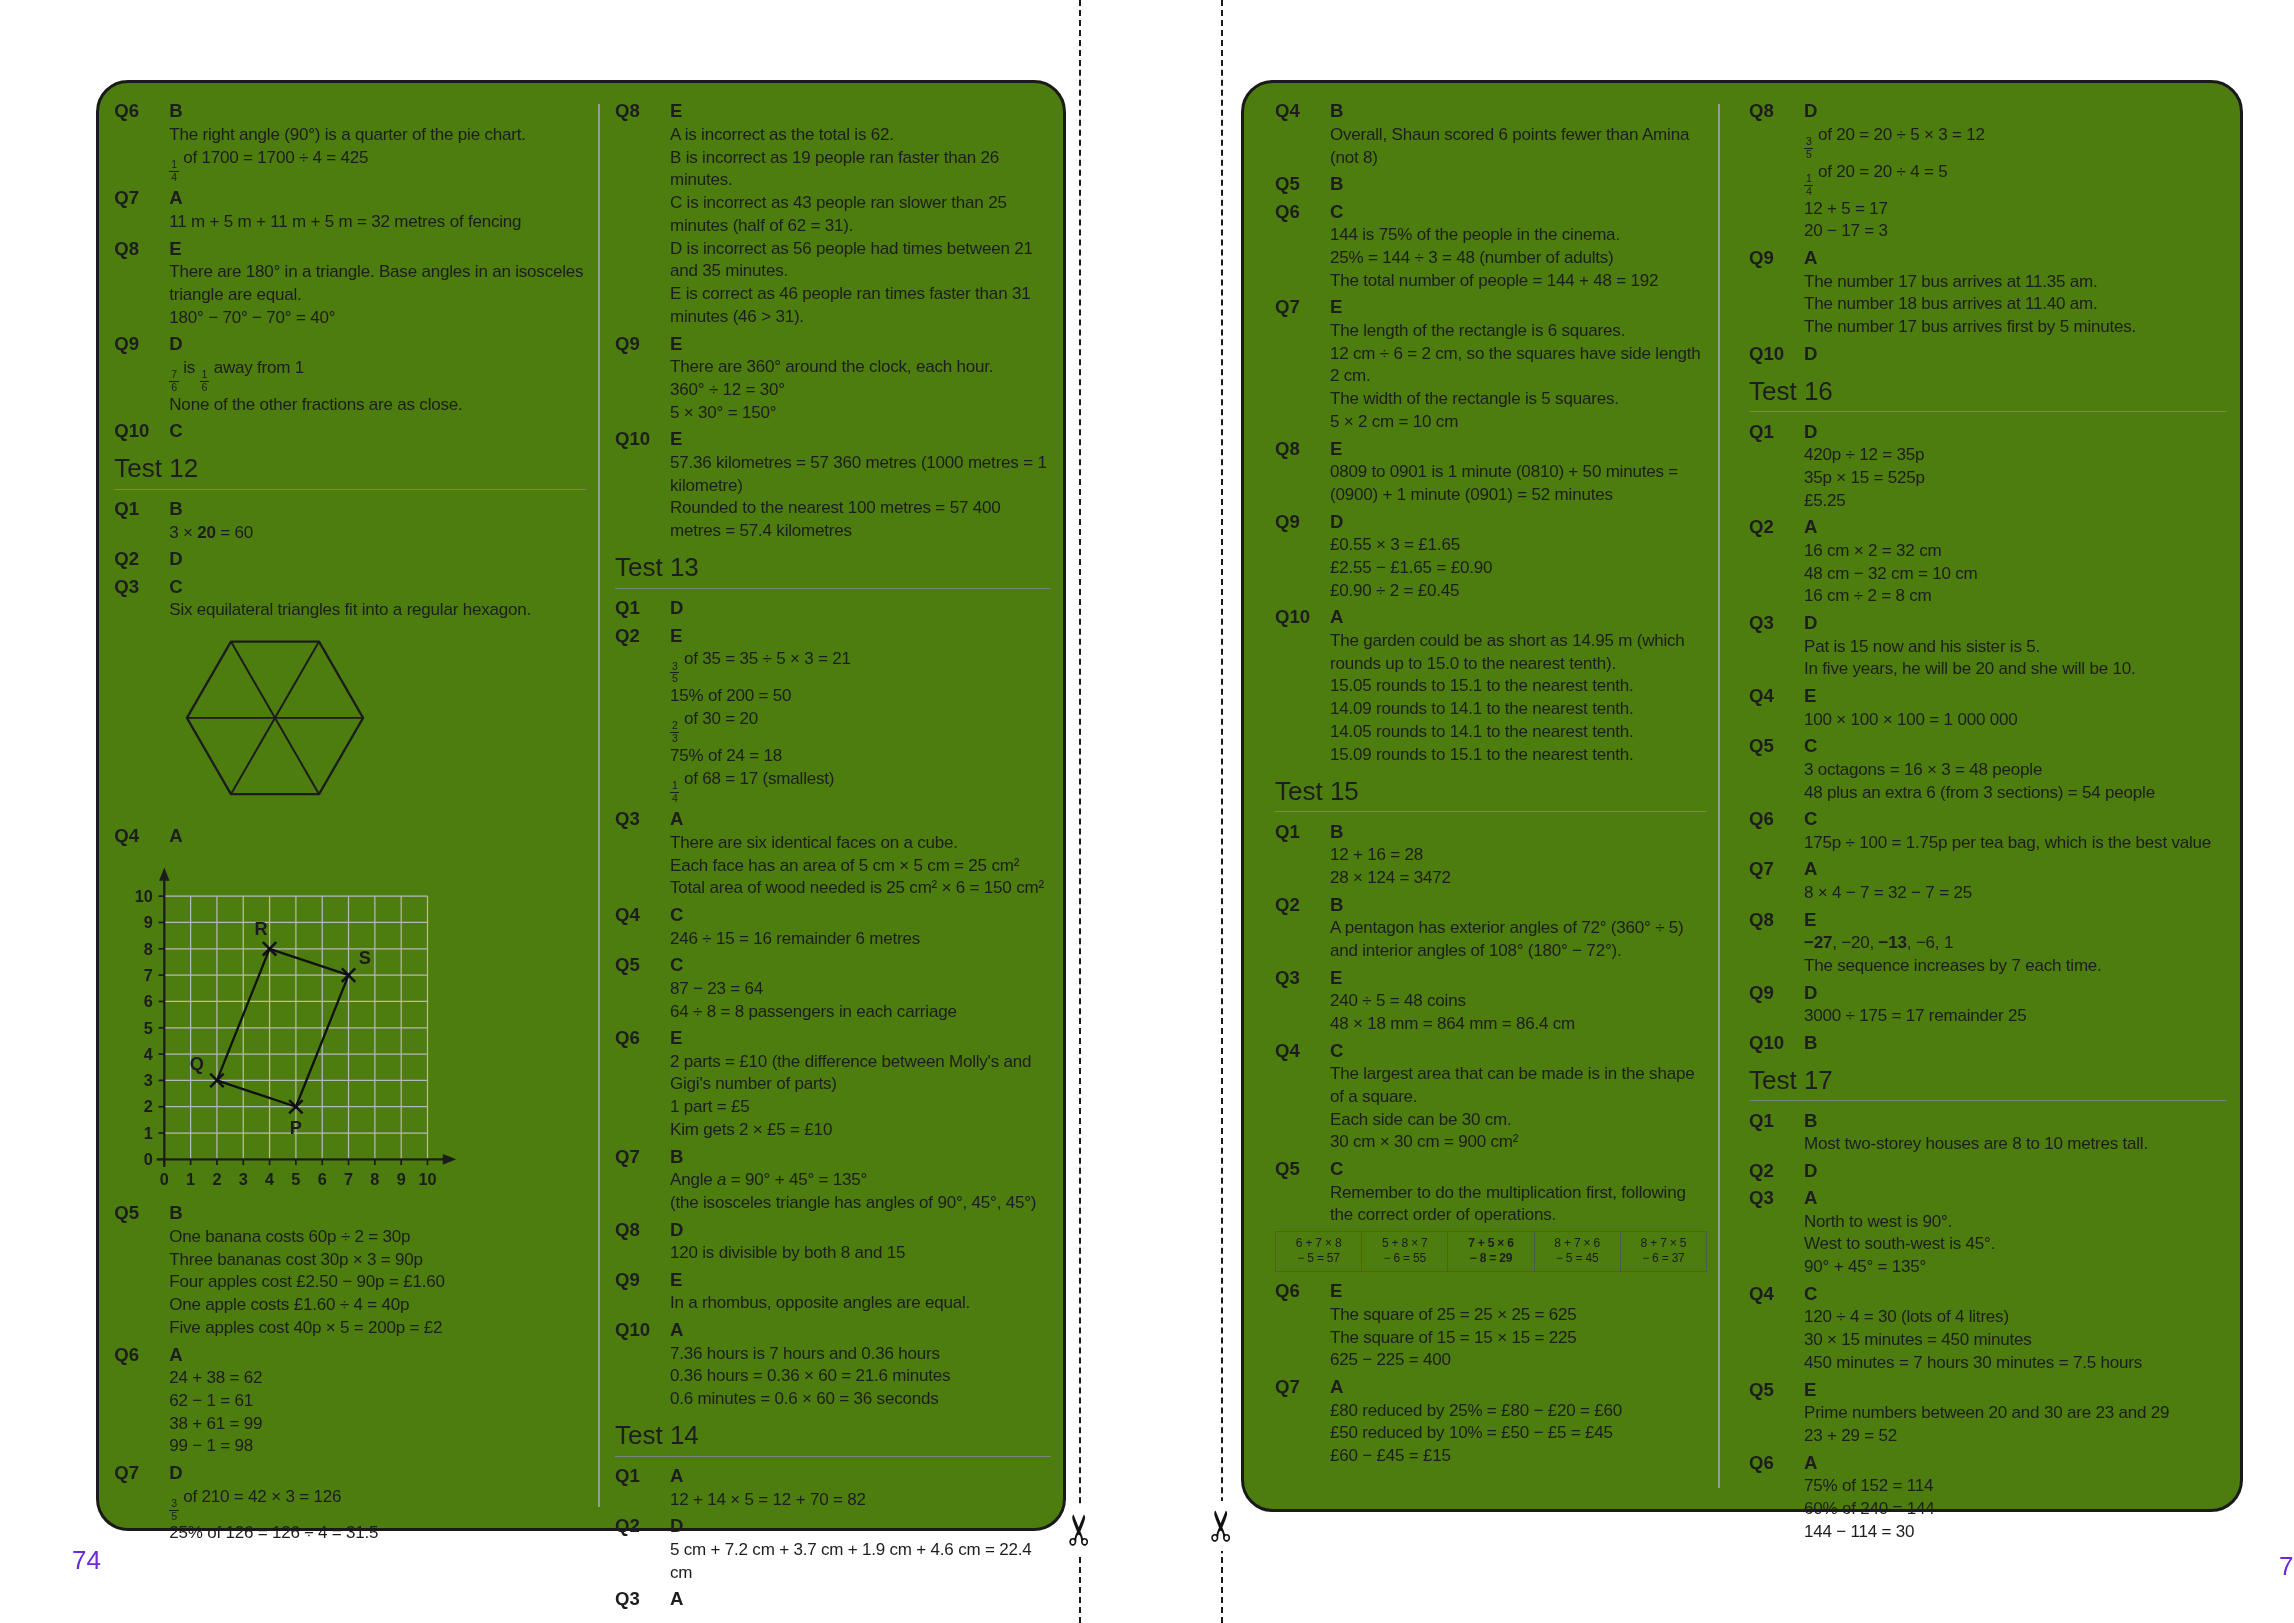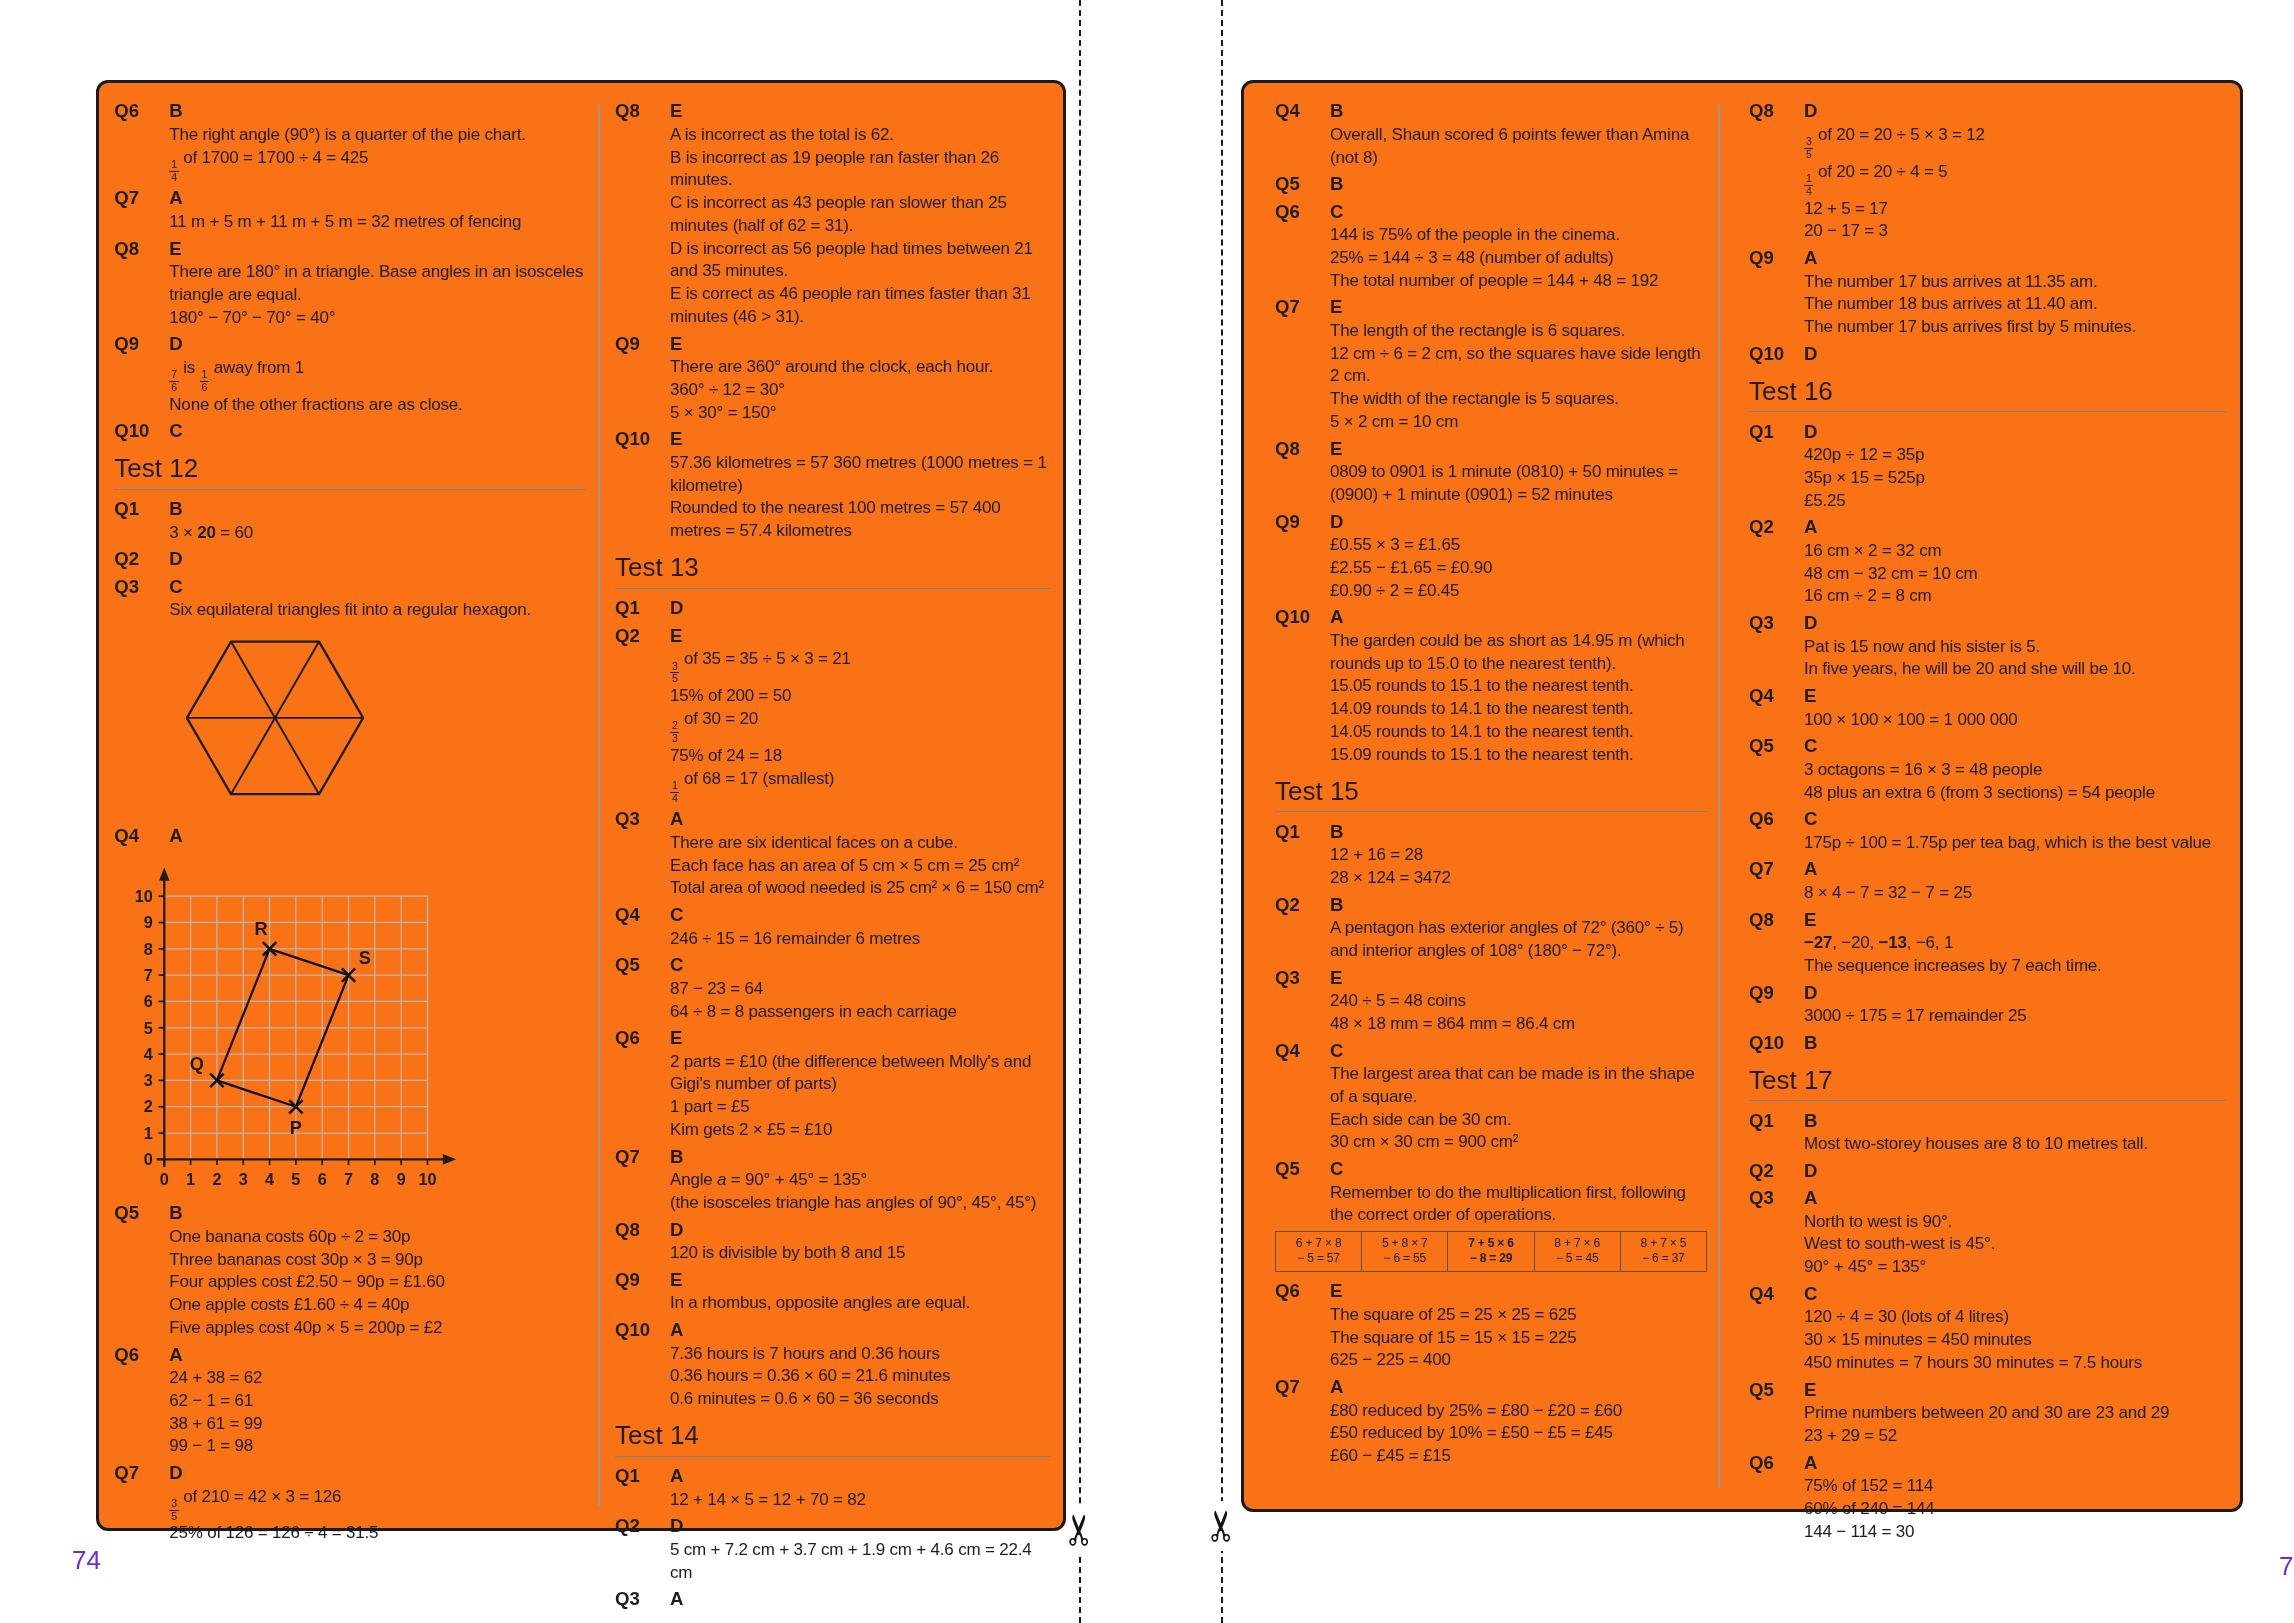--- a/index.html
+++ b/index.html
@@ -1,20 +1,20 @@
 <!DOCTYPE html>
 <html><head>
 <meta charset="utf-8">
 <style>
   html,body{margin:0;padding:0;}
   body{
     width:2294px;height:1623px;position:relative;background:#ffffff;
     font-family:"Liberation Sans",sans-serif;color:#1d1d1d;overflow:hidden;
   }
-  .page{position:absolute;background:#f97316;border:3.3px solid #1a1a1a;border-radius:12px;}
+  .page{position:absolute;background:#4d7c0f;border:3.3px solid #1a1a1a;border-radius:32px;}
   .page-left{left:96px;top:80px;width:964px;height:1445px;}
   .page-right{left:1241px;top:80px;width:996px;height:1426px;}
   .divider{position:absolute;top:21px;bottom:21px;width:1.9px;background:#999;}
   .page-left .divider{left:499px;}
   .page-right .divider{left:474px;}
   .col{position:absolute;top:15.3px;}
   #col-0{left:15.3px;width:472px;}
   #col-1{left:516px;width:436px;}
   #col-2{left:31px;width:432px;}
   #col-3{left:505px;width:478px;}

